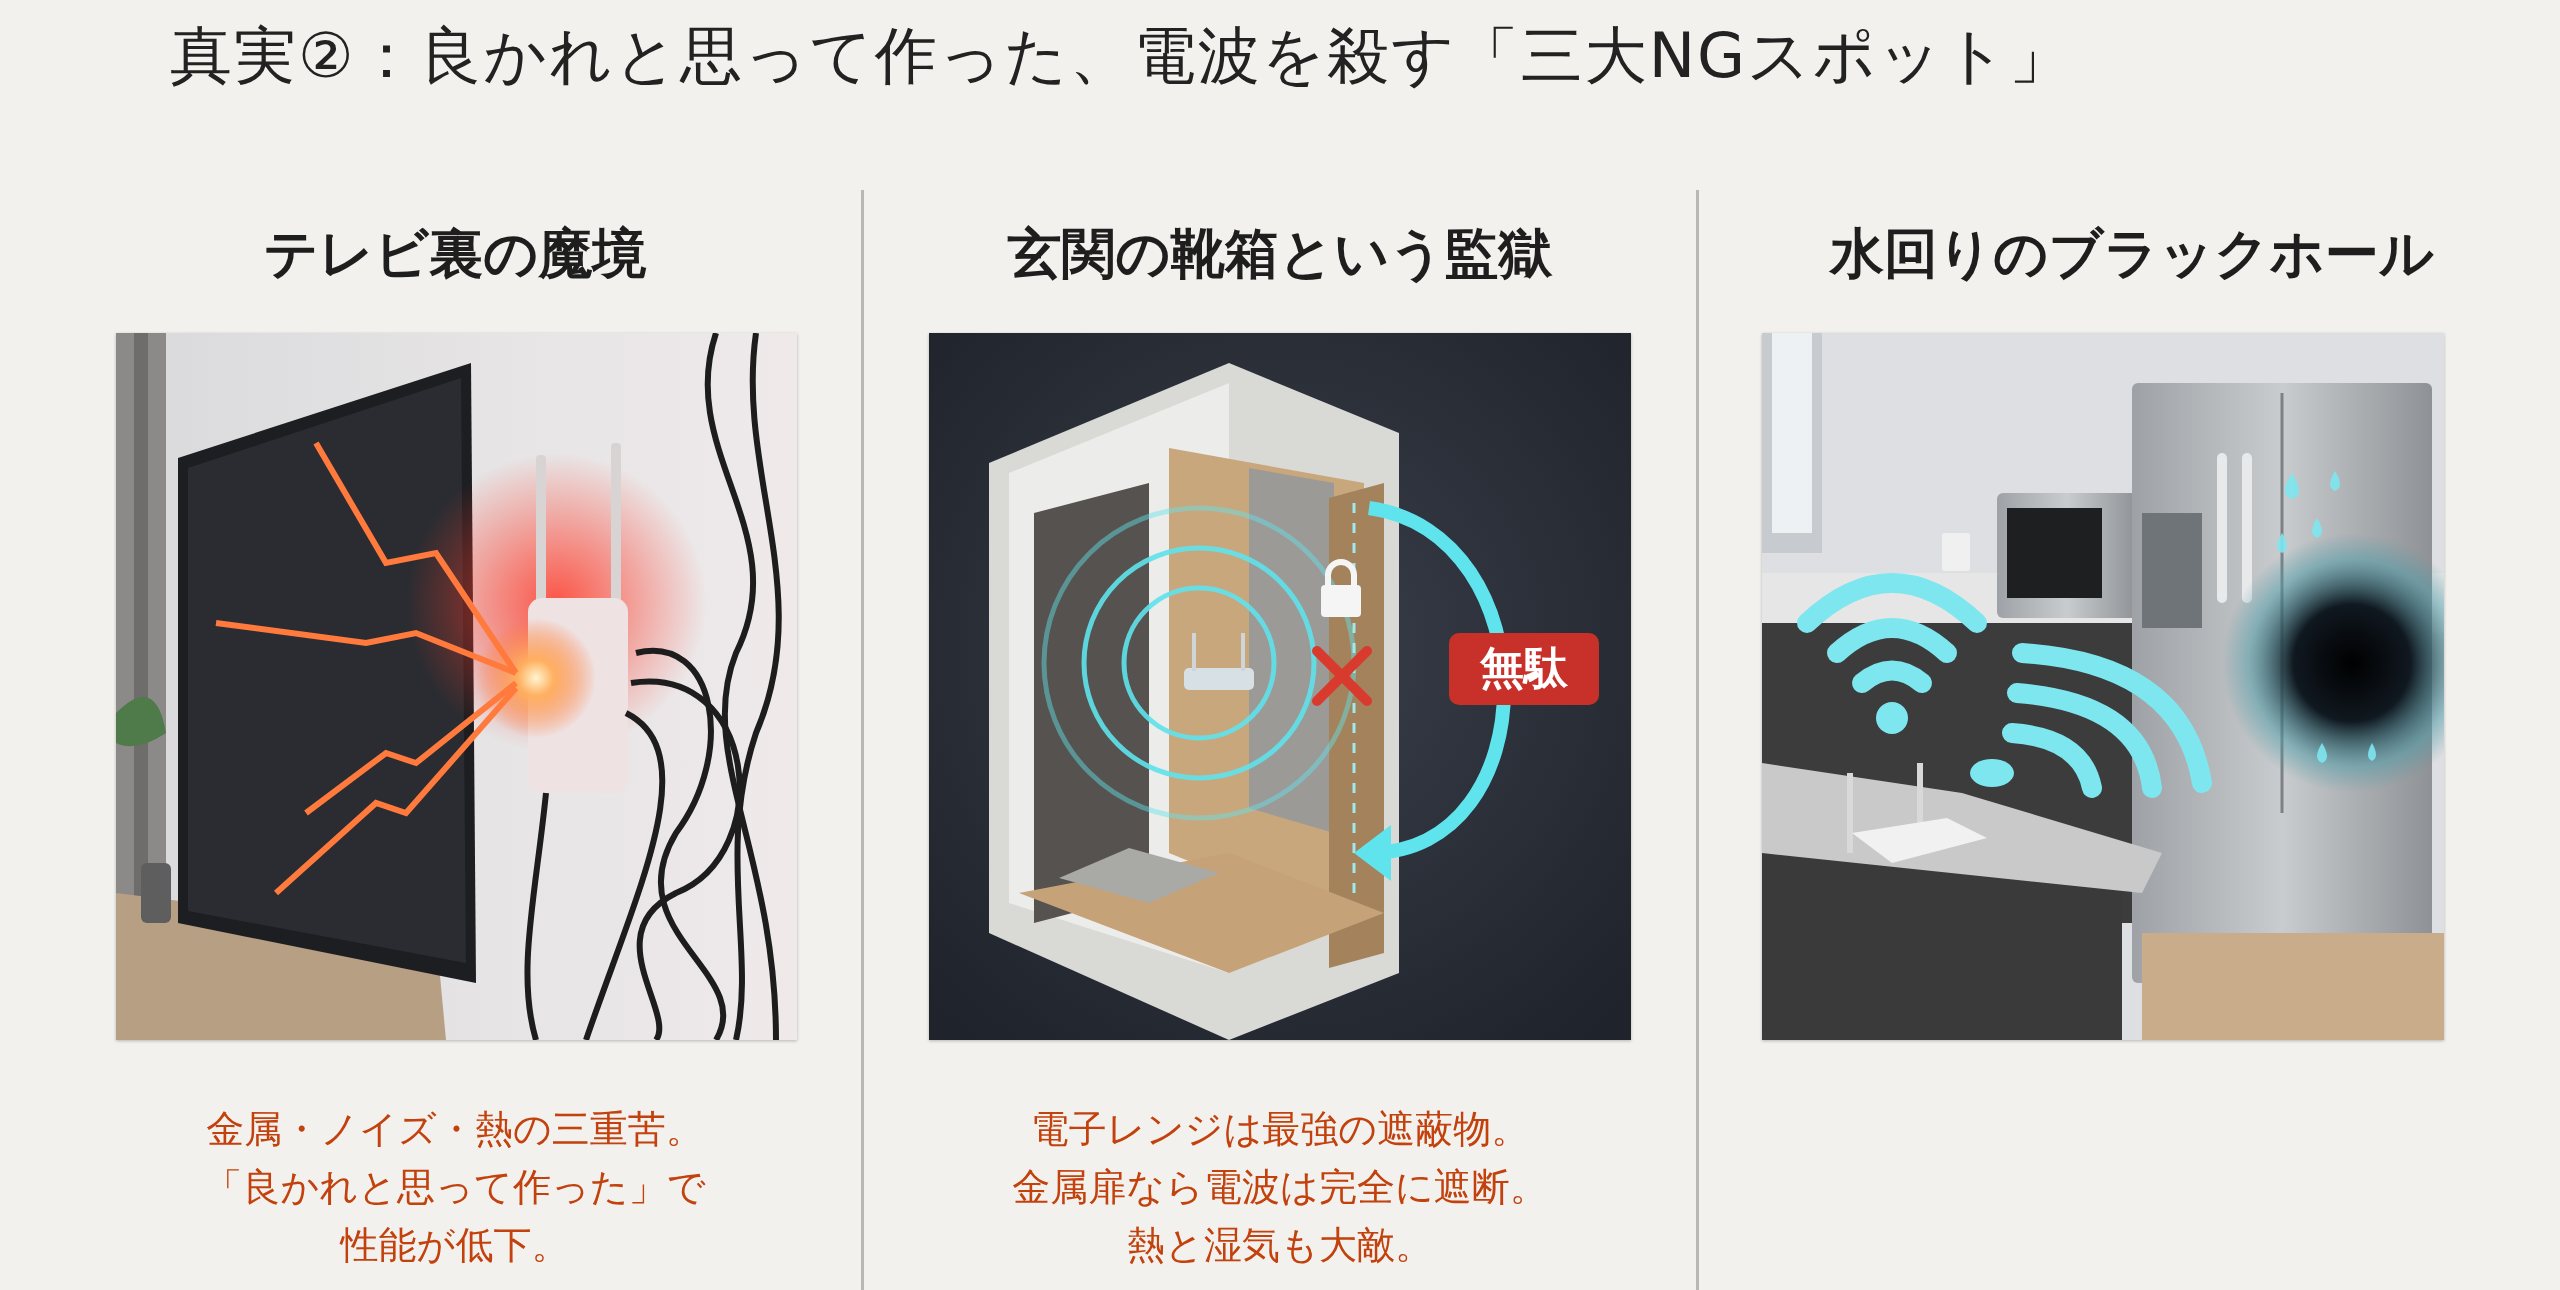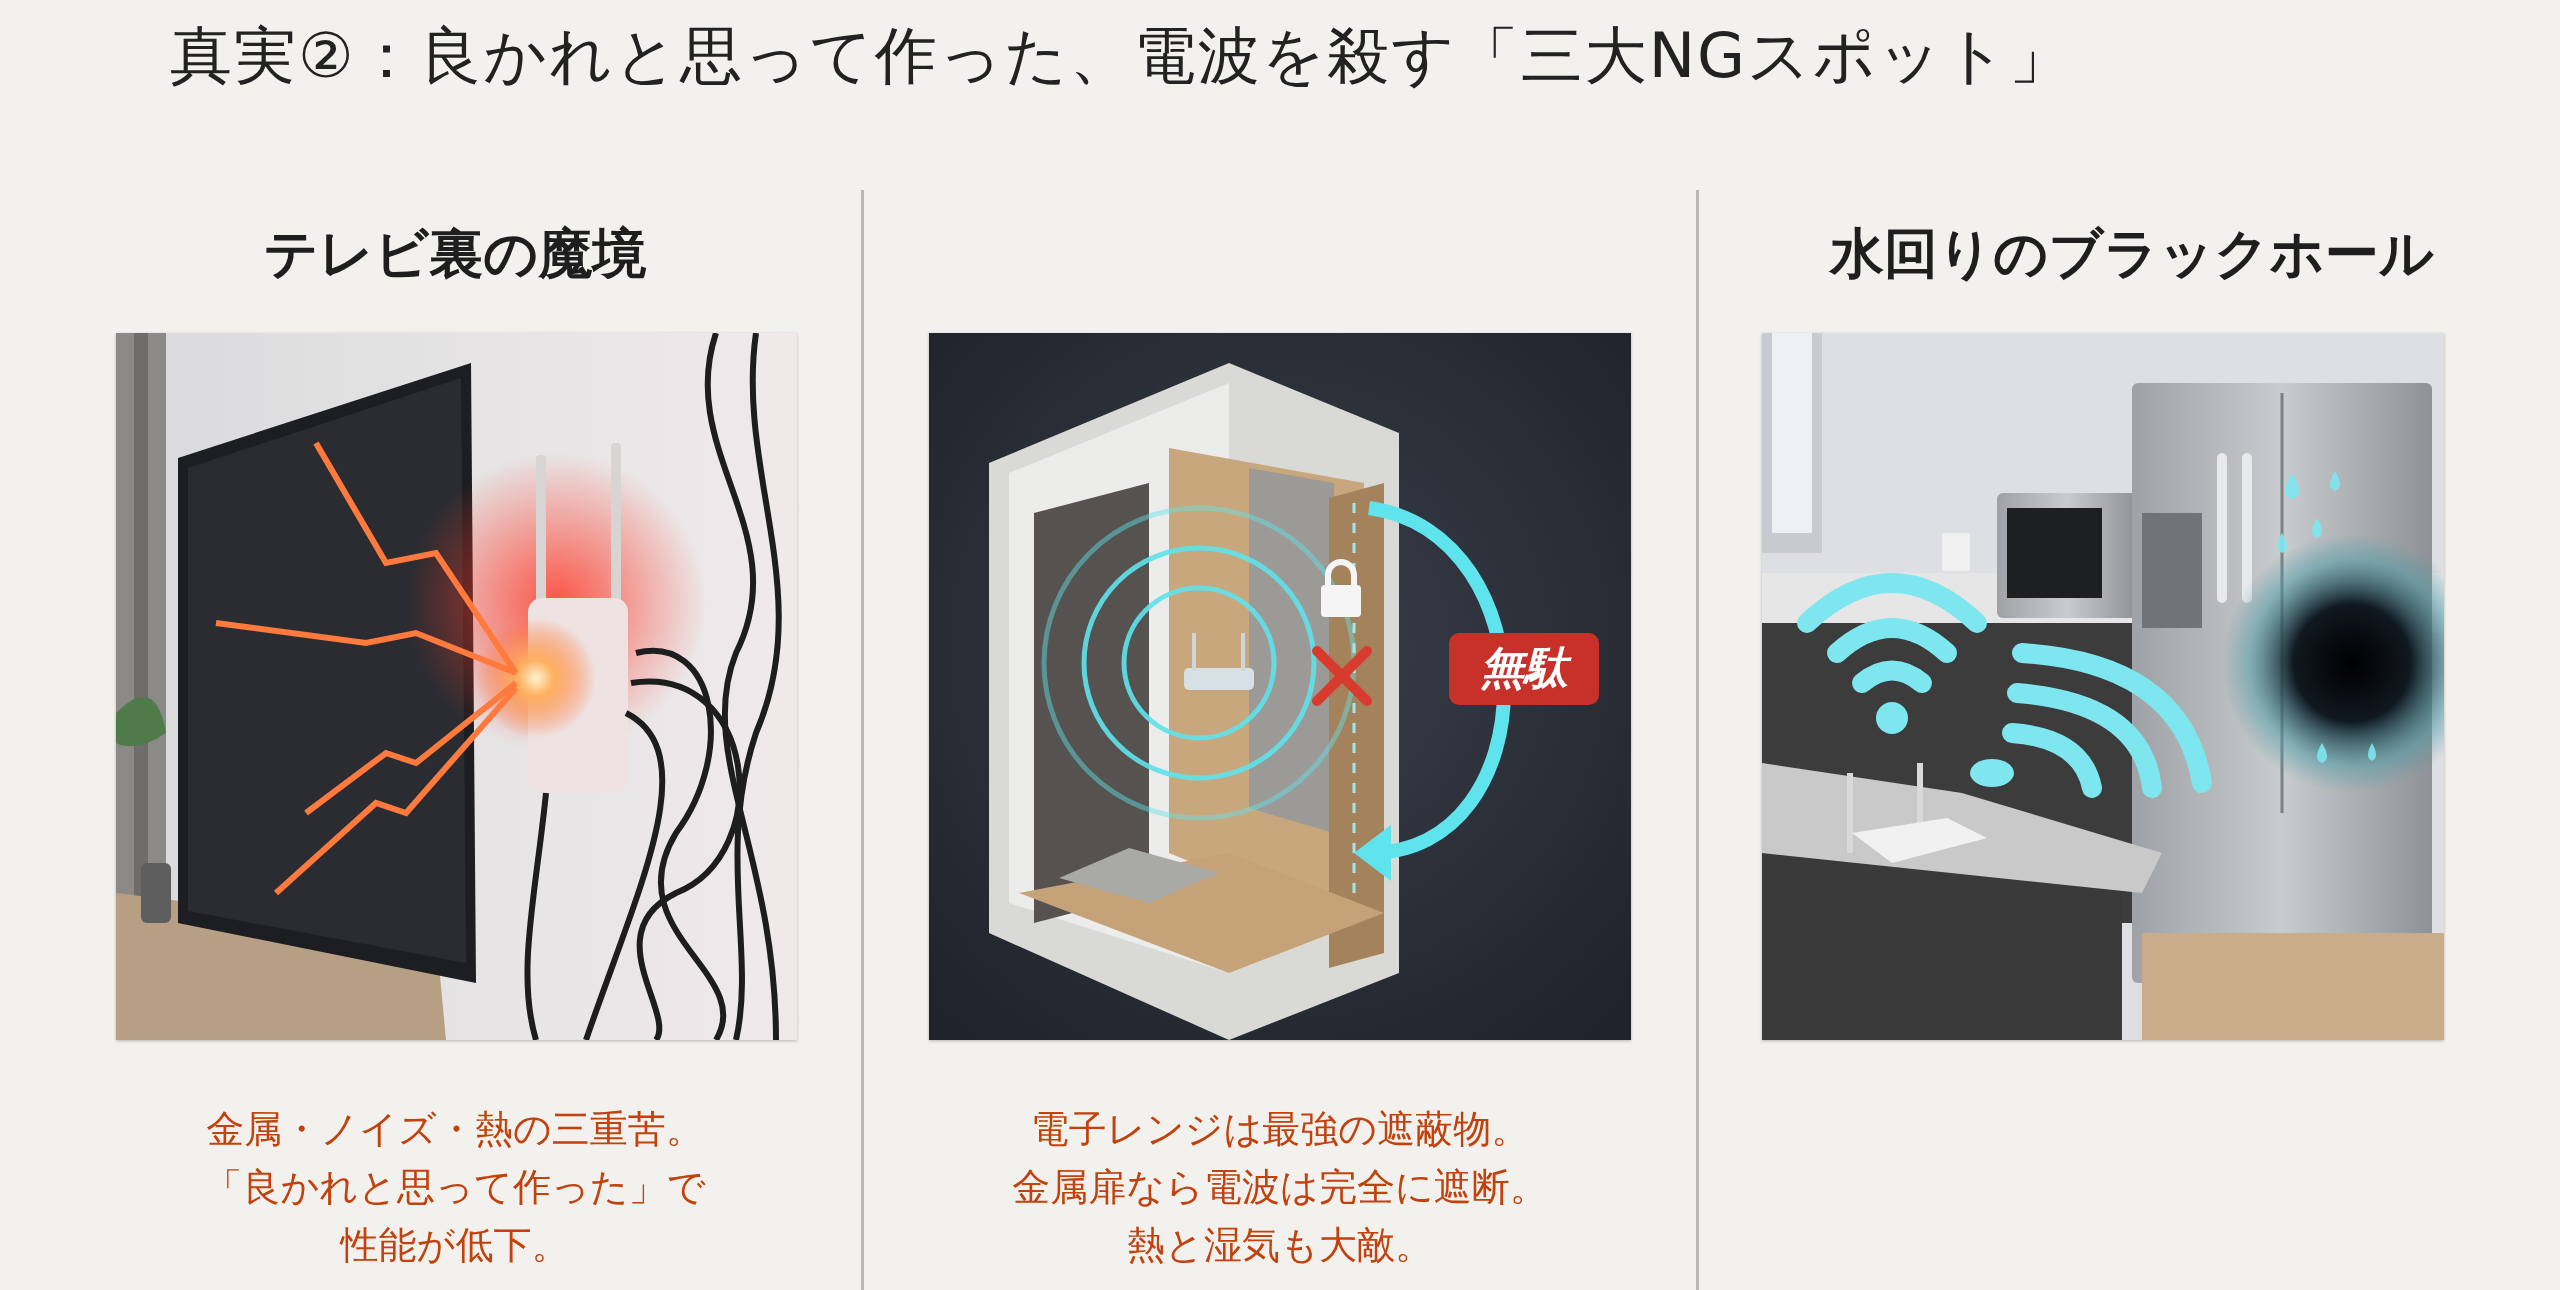--- a/index.html
+++ b/index.html
@@ -17,21 +17,20 @@
   }
   .divider { position: absolute; width: 3px; background: #b9b8b4; }
   .col { position: absolute; top: 0; height: 1198px; }
   .col-head {
     position: absolute; top: 218px; left: 0; right: 0; text-align: center;
     font-size: 54px; font-weight: bold; color: #1e1e1e; white-space: nowrap;
   }
   .pic {
     position: absolute; top: 333px; height: 707px; overflow: hidden;
     box-shadow: 0 1px 3px rgba(0,0,0,0.25);
-    font-style: italic;
   }
   .pic svg { display: block; width: 100%; height: 100%; }
   .desc {
     position: absolute; top: 1100px; left: 0; right: 0; text-align: center;
     font-size: 38px; line-height: 58px; color: #c2410c; white-space: nowrap;
   }
   .desc div { display: block; }
 </style>
 </head>
 <body>
@@ -91,20 +90,21 @@
     </svg>
   </div>
   <div class="desc">
     <div>金属・ノイズ・熱の三重苦。</div>
     <div>「良かれと思って作った」で</div>
     <div>性能が低下。</div>
   </div>
 </div>
 
 <div class="col" style="left:866px; width:828px;">
+  <div class="col-head">玄関の靴箱という監獄</div>
   <div class="pic" style="left:63px; width:702px;">
     <svg viewBox="0 0 702 707" preserveAspectRatio="none">
       <defs>
         <radialGradient id="bg2" cx="0.5" cy="0.45" r="0.7">
           <stop offset="0" stop-color="#3a3f4a"></stop>
             <stop offset="1" stop-color="#1f232b"></stop>
         </radialGradient>
       </defs>
       <rect width="702" height="707" fill="url(#bg2)"></rect>
       <polygon points="60,130 300,30 470,100 470,640 300,707 60,600" fill="#d9d9d6"></polygon>

